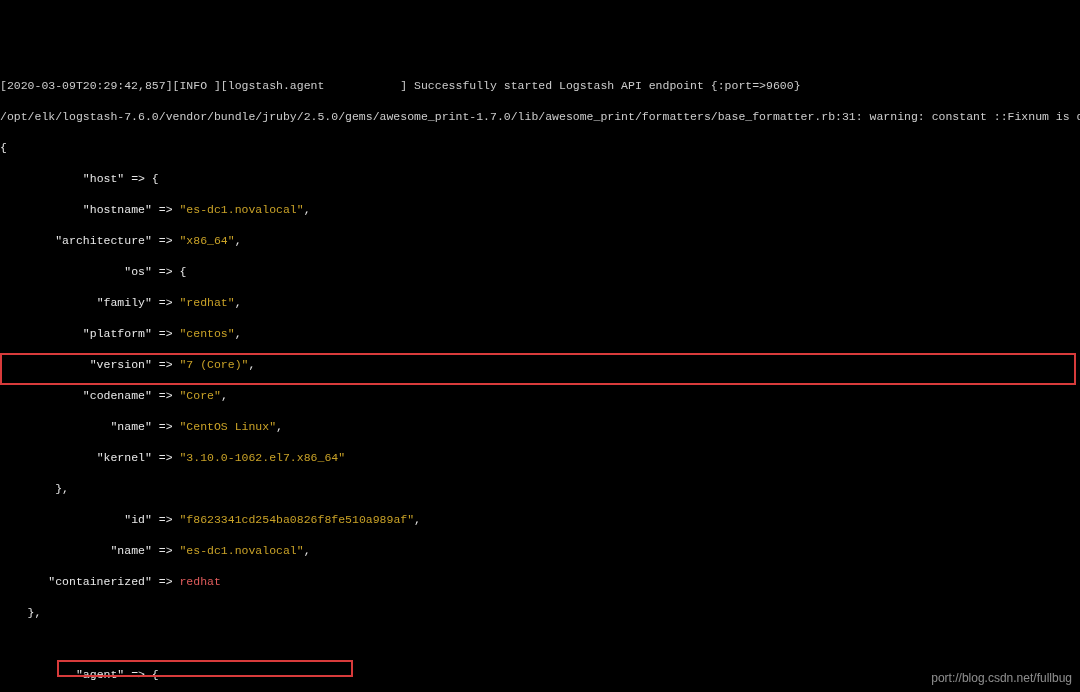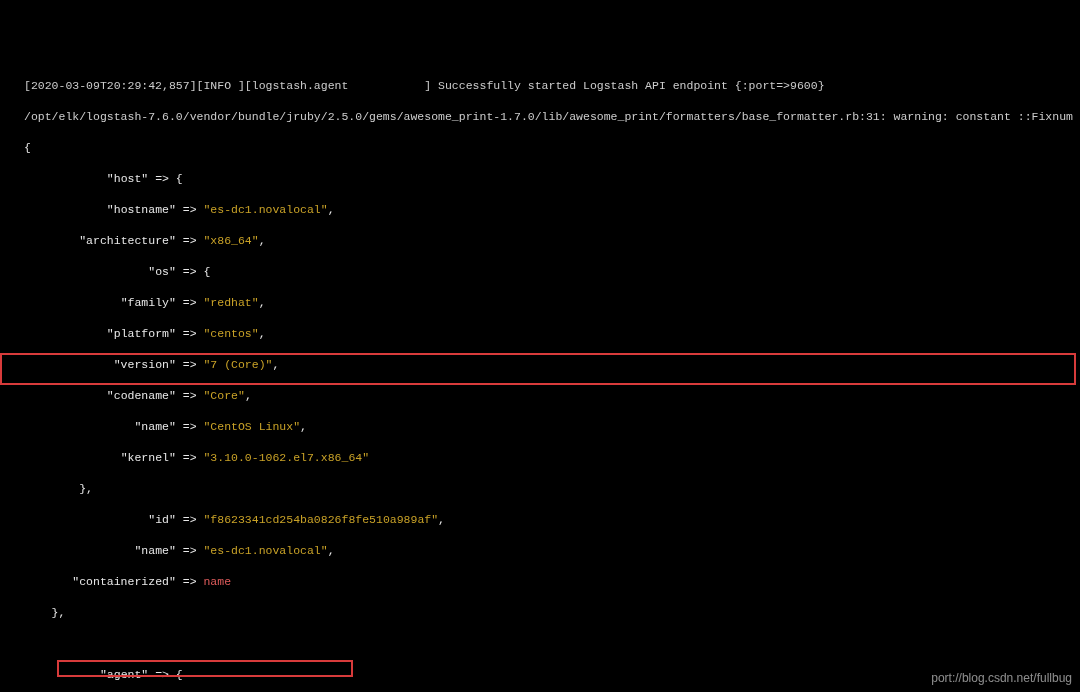--- a/index.html
+++ b/index.html
@@ -9,21 +9,21 @@
     font-family: "Consolas", "Courier New", monospace;
     font-size: 11.5px;
     line-height: 1.35;
     white-space: pre;
     width: 1080px;
     height: 692px;
     overflow: hidden;
     position: relative;
   }
   .term { padding: 0; }
-  .ln { display: block; margin-left: 24px; }
+  .ln { display: block; }
   .w { color: #e8e8e8; }   
   .y { color: #c9a227; }   
   .r { color: #e05c5c; }   
   .g { color: #ccc; }      
   .hl-box {
     position: absolute;
     border: 2px solid #d83b3b;
     pointer-events: none;
   }
   #hl1 { left: 0px; top: 353px; width: 1076px; height: 32px; }
@@ -52,21 +52,21 @@
 <span class="ln">                  <span class="w">"os"</span><span class="w"> =&gt; </span><span class="w">{</span></span>
 <span class="ln">              <span class="w">"family"</span><span class="w"> =&gt; </span><span class="y">"redhat"</span><span class="w">,</span></span>
 <span class="ln">            <span class="w">"platform"</span><span class="w"> =&gt; </span><span class="y">"centos"</span><span class="w">,</span></span>
 <span class="ln">             <span class="w">"version"</span><span class="w"> =&gt; </span><span class="y">"7 (Core)"</span><span class="w">,</span></span>
 <span class="ln">            <span class="w">"codename"</span><span class="w"> =&gt; </span><span class="y">"Core"</span><span class="w">,</span></span>
 <span class="ln">                <span class="w">"name"</span><span class="w"> =&gt; </span><span class="y">"CentOS Linux"</span><span class="w">,</span></span>
 <span class="ln">              <span class="w">"kernel"</span><span class="w"> =&gt; </span><span class="y">"3.10.0-1062.el7.x86_64"</span></span>
 <span class="ln w">        },</span>
 <span class="ln">                  <span class="w">"id"</span><span class="w"> =&gt; </span><span class="y">"f8623341cd254ba0826f8fe510a989af"</span><span class="w">,</span></span>
 <span class="ln">                <span class="w">"name"</span><span class="w"> =&gt; </span><span class="y">"es-dc1.novalocal"</span><span class="w">,</span></span>
-<span class="ln">       <span class="w">"containerized"</span><span class="w"> =&gt; </span><span class="r">name</span></span>
+<span class="ln">       <span class="w">"containerized"</span><span class="w"> =&gt; </span><span class="r">redhat</span></span>
 <span class="ln w">    },</span>
 <span class="ln w"> </span>
 <span class="ln">           <span class="w">"agent"</span><span class="w"> =&gt; </span><span class="w">{</span></span>
 
 
 
 
 
 
 

